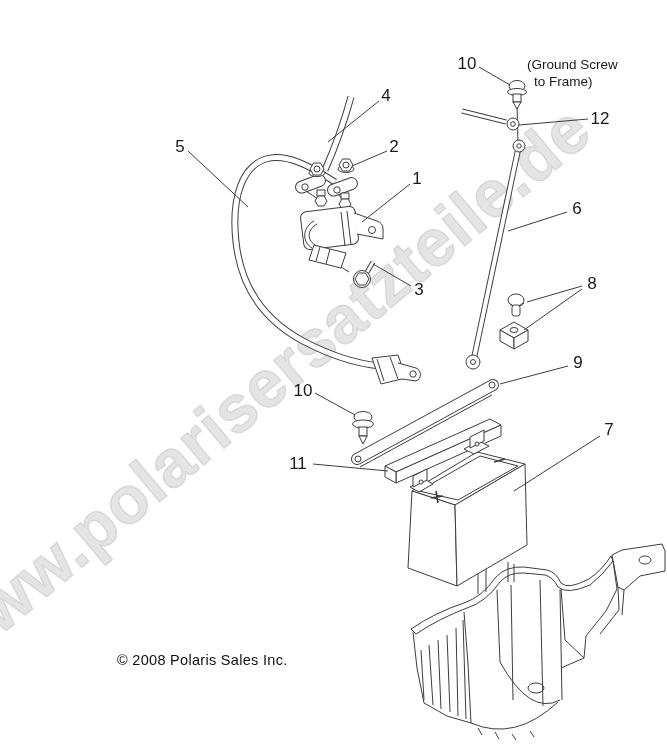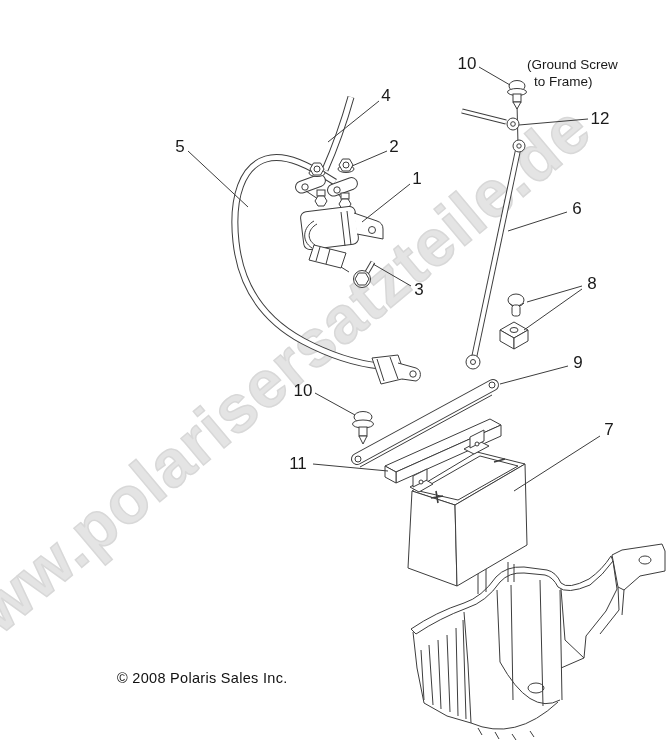--- a/index.html
+++ b/index.html
@@ -10,21 +10,21 @@
   .watermark{
     position:absolute;left:-55px;top:613px;
     font-size:66px;line-height:78px;font-weight:bold;
     color:#e4e4e4;-webkit-text-stroke:1.5px #d8d8d8;
     white-space:nowrap;letter-spacing:1px;
     transform:rotate(-40deg);transform-origin:0 50%;
     user-select:none;z-index:1;
   }
   svg.art{position:absolute;left:0;top:0;z-index:2;}
   .copyright{
-    position:absolute;left:117px;top:670px;z-index:3;
+    position:absolute;left:117px;top:652px;z-index:3;
     font-size:14.5px;color:#111;letter-spacing:0.3px;
   }
   text{font-family:"Liberation Sans",sans-serif;}
   .callout{font-size:17px;}
   .note{font-size:13.5px;}
 </style>
 </head>
 <body>
 
 <div class="canvas">

